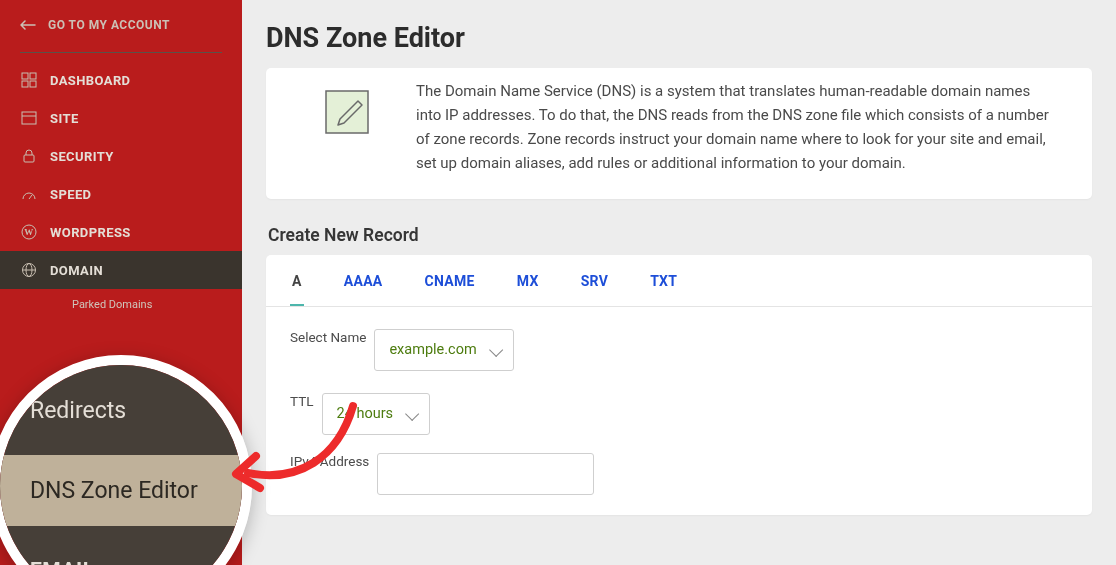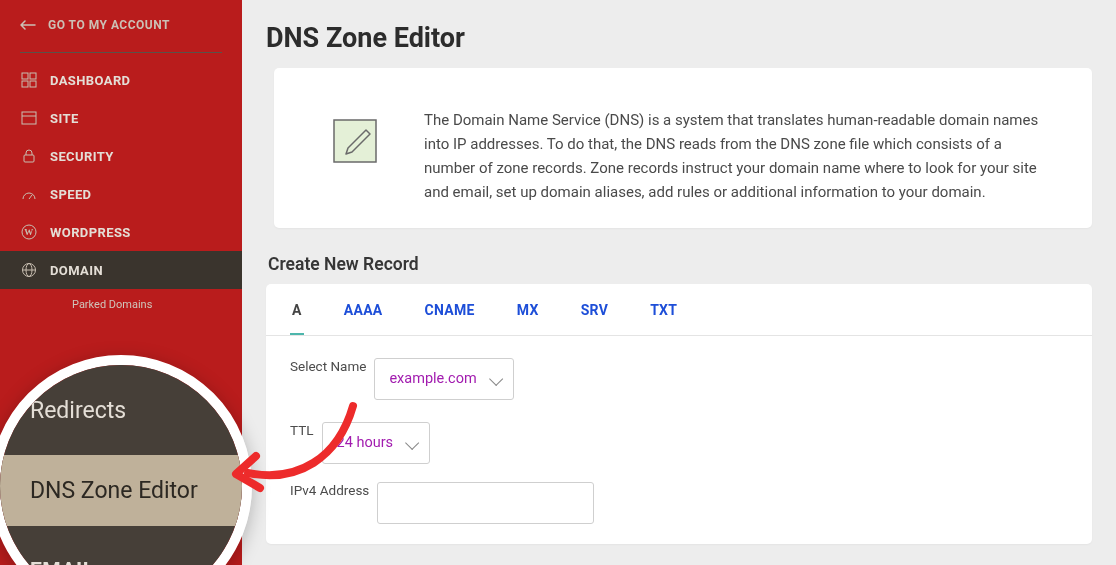--- a/index.html
+++ b/index.html
@@ -121,26 +121,25 @@
 }
 .page-title {
   font-size: 27px;
   font-weight: 700;
   color: #2c2c2c;
   margin-bottom: 14px;
 }
 .info-card {
   background: #fff;
   border-radius: 5px;
-  padding: 40px 36px 24px 24px;
+  padding: 11px 36px 24px 24px;
   display: flex;
   gap: 42px;
   align-items: flex-start;
   box-shadow: 0 1px 2px rgba(0,0,0,0.04);
-  margin-left: 8px;
 }
 .info-icon {
   flex-shrink: 0;
   margin-left: 30px;
   margin-top: 6px;
 }
 .info-text {
   font-size: 15px;
   line-height: 1.6;
   color: #4a4a4a;
@@ -194,21 +193,21 @@
   color: #4c4c4c;
 }
 .select {
   height: 42px;
   border: 1px solid #cfcfcf;
   border-radius: 3px;
   padding: 0 36px 2px 14px;
   display: flex;
   align-items: center;
   font-size: 14.5px;
-  color: #a21caf;
+  color: #4d7c0f;
   position: relative;
   cursor: pointer;
   background: #fff;
 }
 .select::after {
   content: "";
   position: absolute;
   right: 14px;
   top: 17px;
   width: 9px; height: 9px;

